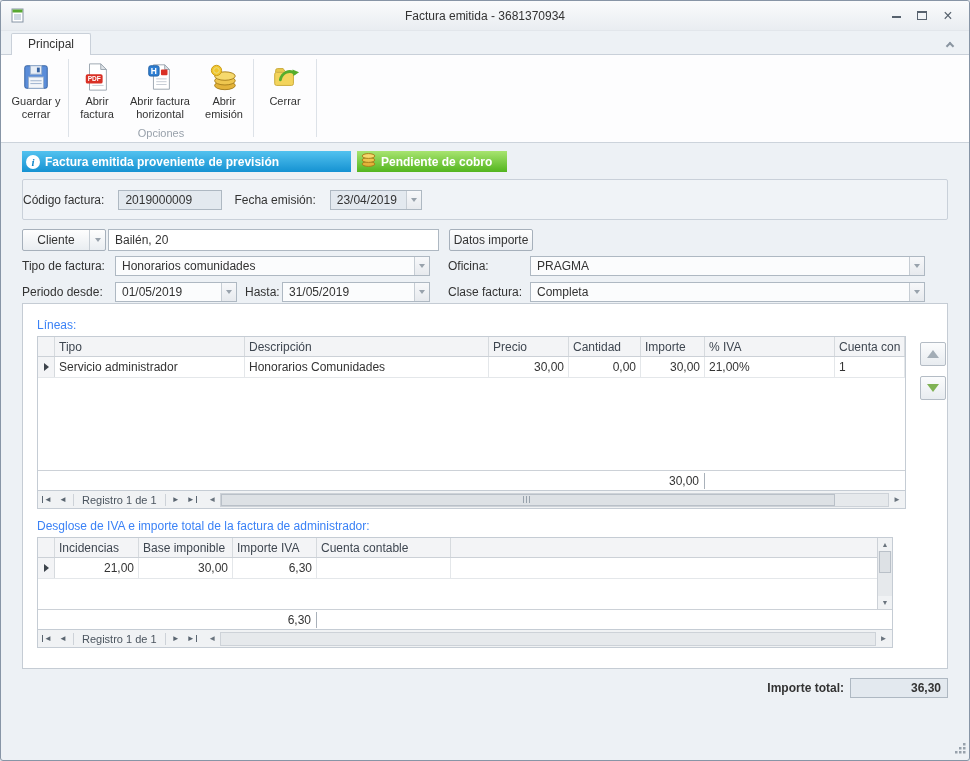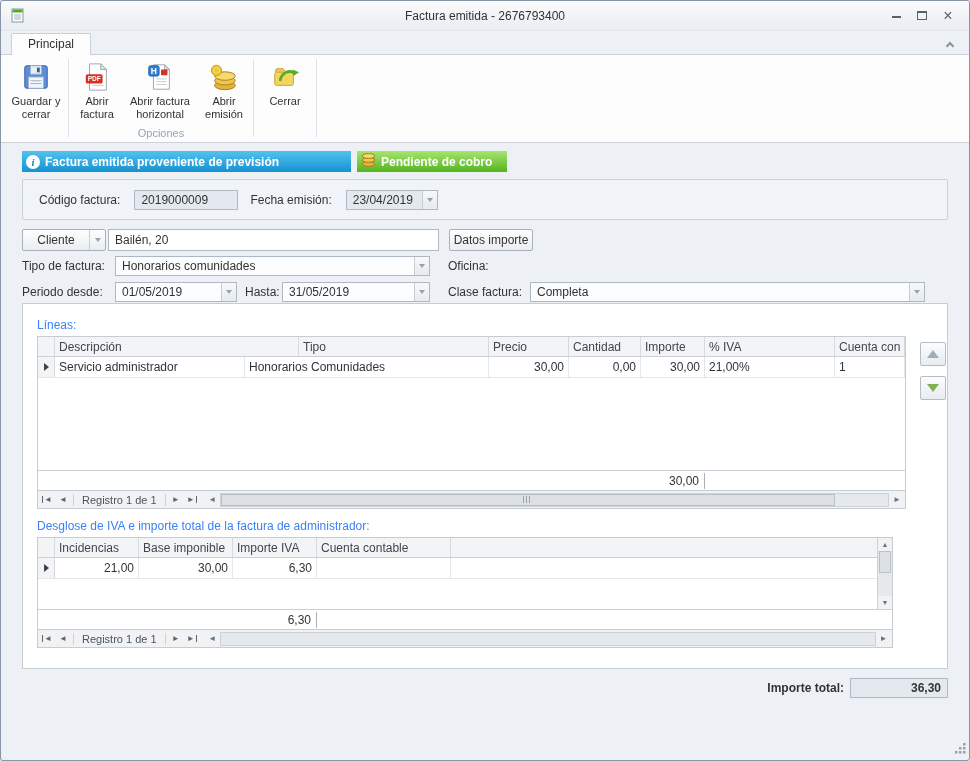--- a/index.html
+++ b/index.html
@@ -44,21 +44,21 @@
   .info-badge{flex:0 0 14px;width:14px;height:14px;border-radius:50%;background:#fff;color:#1087c9;font-family:"Liberation Serif",serif;font-weight:bold;font-style:italic;font-size:11px;display:flex;align-items:center;justify-content:center;}
 
   .flabel{color:#333;font-size:12px;white-space:nowrap;}
   .tbox{display:inline-flex;align-items:center;height:20px;border:1px solid #aeb8c2;background:#e3e9ef;padding:0 6px;font-size:12px;color:#333;white-space:nowrap;}
   .combo{display:inline-flex;height:20px;border:1px solid #aeb8c2;background:#fbfcfd;}
   .combo-value{flex:1;display:flex;align-items:center;padding:0 6px;white-space:nowrap;overflow:hidden;}
   .combo.gray{background:#e3e9ef;}
   .combo-arrow{flex:0 0 15px;border-left:1px solid #c6cdd4;background:linear-gradient(#f7f8fa,#e7eaee);display:flex;align-items:center;justify-content:center;}
   .arr{width:0;height:0;border-left:3px solid transparent;border-right:3px solid transparent;border-top:4px solid #98a2ac;display:block;}
 
-  .groupbox{margin-top:7px;height:41px;border:1px solid #c9d0d9;border-radius:2px;display:flex;align-items:center;padding:0 16px;background:#f0f3f7;}
+  .groupbox{margin-top:7px;height:41px;border:1px solid #c9d0d9;border-radius:2px;display:flex;align-items:center;padding:0 0;background:#f0f3f7;}
   .gb-gap{width:12px}.gb-gap2{width:14px}
   .w104{width:104px}.w100{width:92px}
 
   .row{display:flex;align-items:center;}
   .row-cliente{margin-top:9px;}
   .btn{height:22px;display:inline-flex;align-items:center;justify-content:center;border:1px solid #a6b0bb;border-radius:2px;background:linear-gradient(#fefefe,#e9edf1);padding:0 10px;font-size:12px;color:#333;cursor:default;}
   .btn.split{padding:0;width:84px;}
   .btn.split .btn-label{flex:1;text-align:center;}
   .split-arrow{width:16px;height:100%;border-left:1px solid #c6cdd4;display:flex;align-items:center;justify-content:center;}
   .cliente-field{width:331px;background:#fff;margin-left:2px;height:22px;}
@@ -136,21 +136,21 @@
   <div class="titlebar">
     <span class="tb-icon">
       <svg width="16" height="16" viewBox="0 0 16 16">
           <rect x="2" y="1" width="11" height="13" fill="#fff" stroke="#8795a6"></rect>
           <rect x="2.5" y="1.5" width="10" height="3" fill="#58a832"></rect>
           <line x1="4" y1="7" x2="11" y2="7" stroke="#9fb4c8"></line>
           <line x1="4" y1="9" x2="11" y2="9" stroke="#9fb4c8"></line>
           <line x1="4" y1="11" x2="11" y2="11" stroke="#9fb4c8"></line>
         </svg>
     </span>
-    <span class="tb-title">Factura emitida - 2676793400</span>
+    <span class="tb-title">Factura emitida - 3681370934</span>
     <span class="tb-controls">
       <span class="tb-btn">
           <i class="glyph-min"></i>
         </span>
       <span class="tb-btn">
           <i class="glyph-max"></i>
         </span>
       <span class="tb-btn">
           <i class="glyph-close">×</i>
         </span>
@@ -295,20 +295,26 @@
 
     <div class="frow">
       <span class="flabel pos l1 lab-top">Tipo de factura:</span>
       <span class="combo pos c1">
         <span class="combo-value">Honorarios comunidades</span>
         <span class="combo-arrow">
             <i class="arr"></i>
           </span>
       </span>
       <span class="flabel pos l2 lab-top">Oficina:</span>
+      <span class="combo pos c2">
+        <span class="combo-value">PRAGMA</span>
+        <span class="combo-arrow">
+            <i class="arr"></i>
+          </span>
+      </span>
     </div>
 
     <div class="frow">
       <span class="flabel pos l1 lab-top">Periodo desde:</span>
       <span class="combo pos cp1">
         <span class="combo-value">01/05/2019</span>
         <span class="combo-arrow">
             <i class="arr"></i>
           </span>
       </span>
@@ -329,22 +335,22 @@
     </div>
 
 
     <div class="panel">
       <div class="section-label">Líneas:</div>
 
       <div class="gridwrap">
         <div class="grid grid1">
           <div class="g-header">
             <div class="g-cell w-sel"></div>
+            <div class="g-cell w1">Tipo</div>
             <div class="g-cell w2">Descripción</div>
-            <div class="g-cell w1">Tipo</div>
             <div class="g-cell w3">Precio</div>
             <div class="g-cell w4">Cantidad</div>
             <div class="g-cell w5">Importe</div>
             <div class="g-cell w6">% IVA</div>
             <div class="g-cell w7">Cuenta con</div>
           </div>
           <div class="g-row">
             <div class="g-cell w-sel">
                 <i class="rowptr"></i>
               </div>

